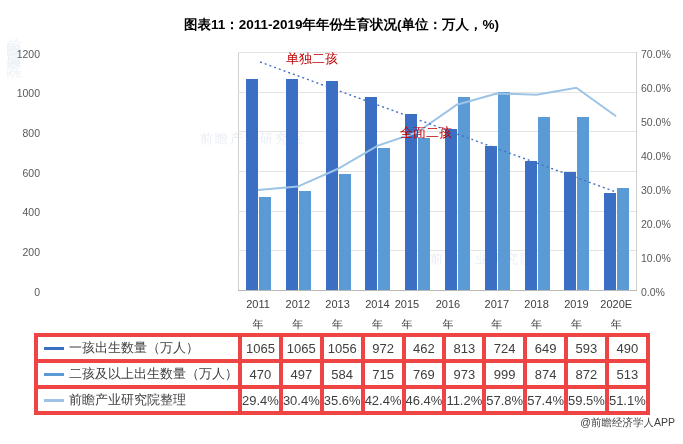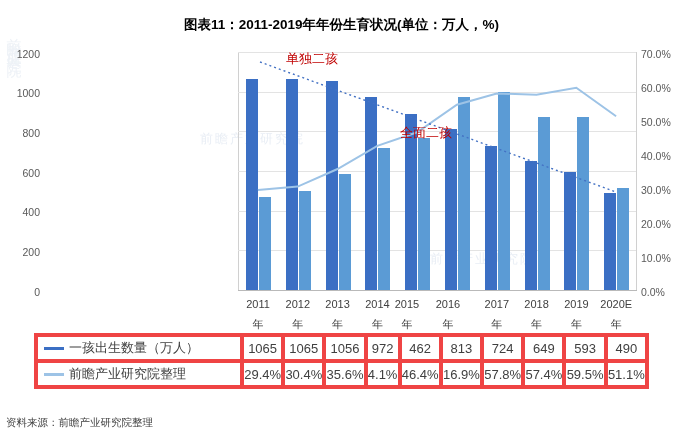--- a/index.html
+++ b/index.html
@@ -172,30 +172,43 @@
         <td>1056</td>
         <td>972</td>
         <td>462</td>
         <td>813</td>
         <td>724</td>
         <td>649</td>
         <td>593</td>
         <td>490</td>
       </tr>
       <tr>
+        <td class="key"><span class="swatch sw2"></span><span>二孩及以上出生数量（万人）</span></td>
+        <td>470</td>
+        <td>497</td>
+        <td>584</td>
+        <td>715</td>
+        <td>769</td>
+        <td>973</td>
+        <td>999</td>
+        <td>874</td>
+        <td>872</td>
+        <td>513</td>
+      </tr>
+      <tr>
         <td class="key"><span class="swatch sw3"></span><span>前瞻产业研究院整理</span></td>
         <td>29.4%</td>
         <td>30.4%</td>
         <td>35.6%</td>
-        <td>4.1%</td>
+        <td>42.4%</td>
         <td>46.4%</td>
-        <td>16.9%</td>
+        <td>11.2%</td>
         <td>57.8%</td>
         <td>57.4%</td>
         <td>59.5%</td>
         <td>51.1%</td>
       </tr>
     </tbody>
       </table>
   </div>
 
-  <div class="source">资料来源：前瞻产业研究院整理</div>
+  <div class="credit">@前瞻经济学人APP</div>
 </div>
 
 </body></html>

